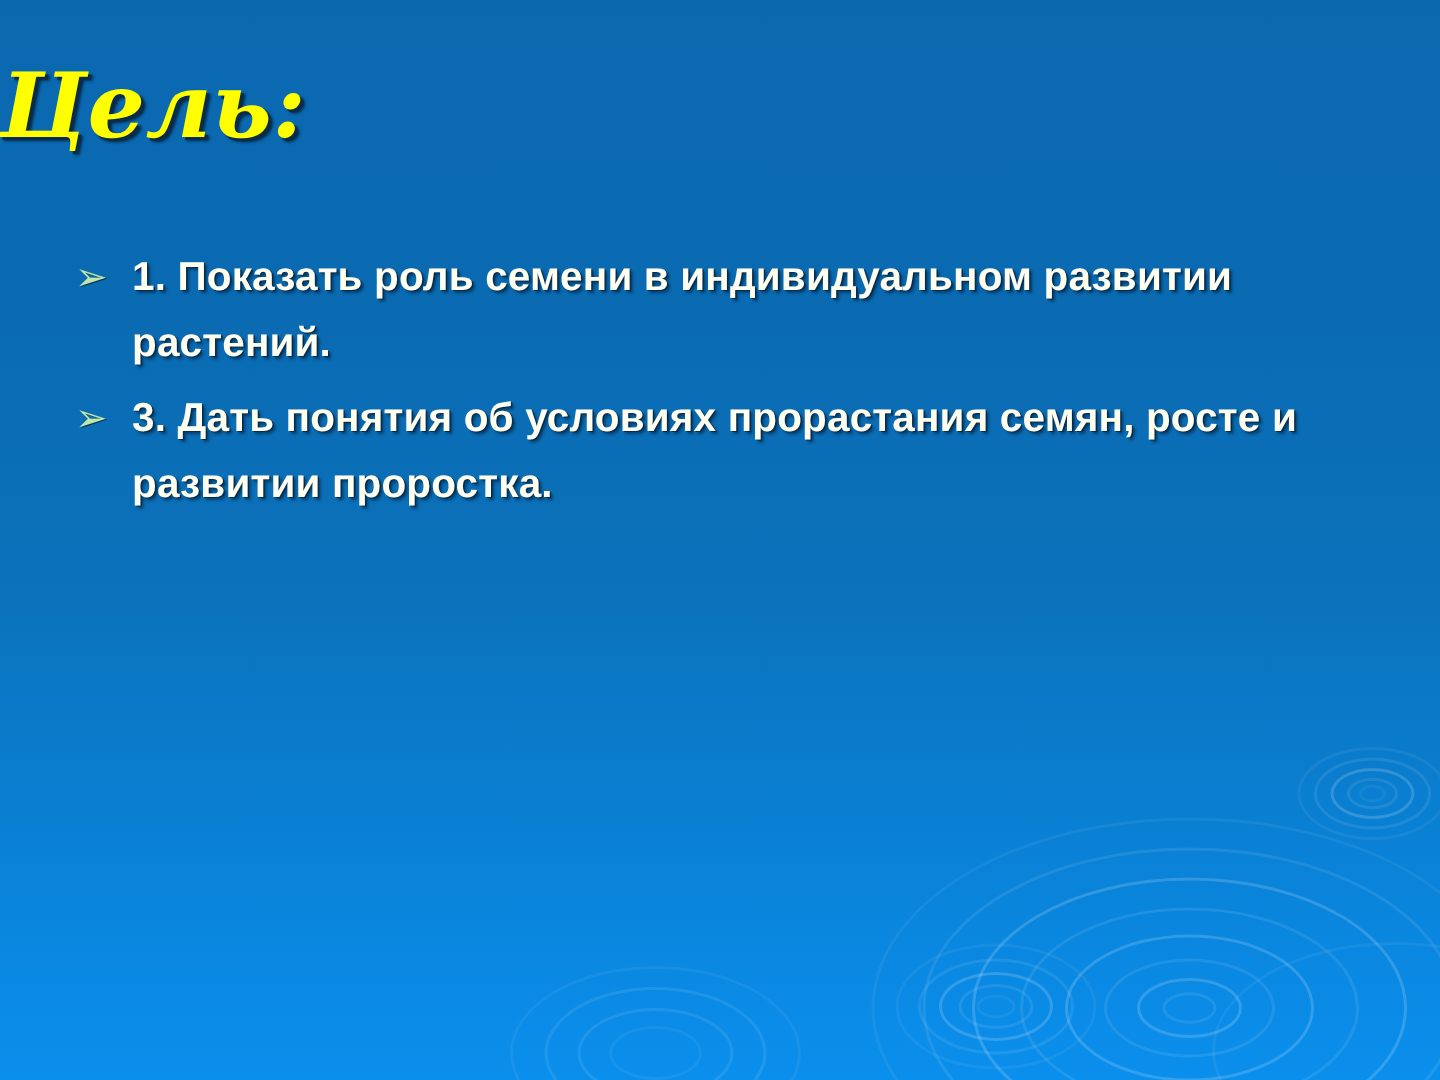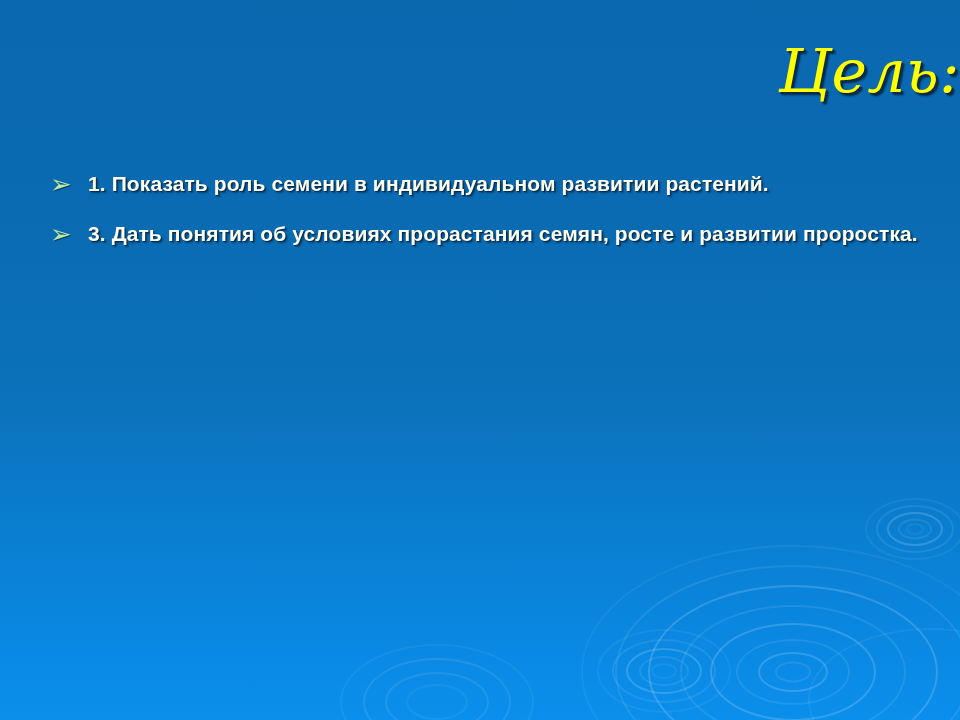--- a/index.html
+++ b/index.html
@@ -42,24 +42,24 @@
   .ripple.soft  { border-color: rgba(255,255,255,0.09); border-width: 2px; }
   .ripple.faint { border-color: rgba(255,255,255,0.06); border-width: 2px; }
   .ripple.bright{ border-color: rgba(255,255,255,0.17); border-width: 2px; }
 
   
   #title {
     position: absolute;
     left: 0;
     top: 40px;
     width: 960px;
-    text-align: right;
+    text-align: left;
     font-family: "DejaVu Serif", "Liberation Serif", serif;
     font-style: italic;
-    font-weight: normal;
+    font-weight: bold;
     font-size: 60px;
     line-height: 1.05;
     color: #ffff00;
     letter-spacing: 0.5px;
     text-shadow:
        2px 2px 0 #0b2b4a,
        3px 3px 2px rgba(0,20,40,0.75);
     white-space: nowrap;
   }
 
@@ -82,21 +82,21 @@
     font-size: 26px;
     line-height: 44px;
     text-shadow: 1px 1px 0 rgba(0,30,60,0.65);
     text-align: left;
     user-select: none;
   }
   .bullet-text {
     flex: 1 1 auto;
     font-family: "Liberation Sans", sans-serif;
     font-weight: bold;
-    font-size: 21px;
+    font-size: 27px;
     line-height: 44px;
     color: #fffff0;
     text-shadow:
         1px 1px 0 rgba(5,40,75,0.85),
         2px 2px 2px rgba(0,25,50,0.55);
     letter-spacing: 0.1px;
   }
 </style>
 </head>
 <body>

